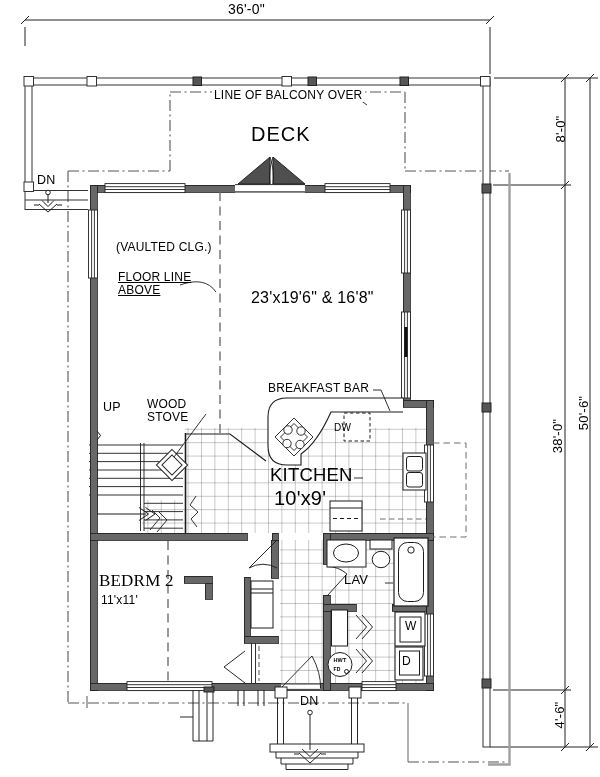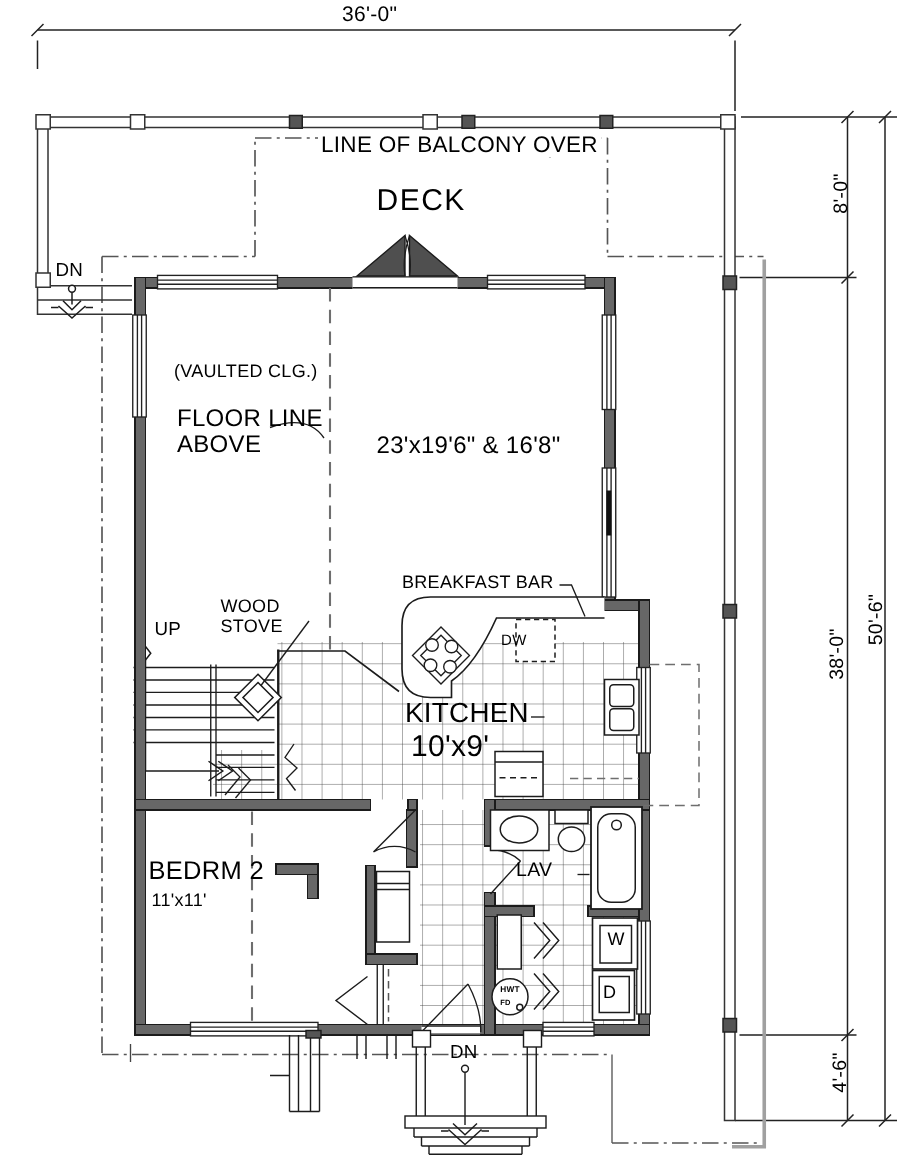--- a/index.html
+++ b/index.html
@@ -255,39 +255,39 @@
       </g>
     </g>
   </svg>
 
   <span class="lbl" style="left:228px;top:2px;font-size:14px;">36'-0"</span>
   <span class="lbl rot" style="left:531px;top:122px;width:60px;font-size:13px;">8'-0"</span>
   <span class="lbl rot" style="left:528px;top:429px;width:60px;font-size:13px;">38'-0"</span>
   <span class="lbl rot" style="left:554px;top:406px;width:60px;font-size:13px;">50'-6"</span>
   <span class="lbl rot" style="left:530px;top:708px;width:60px;font-size:13px;">4'-6"</span>
 
-  <span class="lbl bgw" style="left:212px;top:89px;font-size:15px;">LINE OF BALCONY OVER</span>
+  <span class="lbl bgw" style="left:212px;top:89px;font-size:12px;">LINE OF BALCONY OVER</span>
   <span class="lbl" style="left:251px;top:124px;font-size:20px;letter-spacing:1px;">DECK</span>
   <span class="lbl" style="left:37px;top:174px;font-size:12.5px;">DN</span>
 
   <span class="lbl" style="left:116px;top:241px;font-size:12px;">(VAULTED CLG.)</span>
-  <span class="lbl" style="left:118px;top:271px;font-size:16px;">FLOOR LINE
+  <span class="lbl" style="left:118px;top:271px;font-size:12px;text-decoration:underline;">FLOOR LINE
 ABOVE</span>
   <span class="lbl" style="left:251px;top:289px;font-size:16px;">23'x19'6" &amp; 16'8"</span>
 
   <span class="lbl" style="left:268px;top:382px;font-size:12px;">BREAKFAST BAR</span>
   <span class="lbl" style="left:147px;top:398px;font-size:12px;">WOOD
 STOVE</span>
-  <span class="lbl" style="left:103px;top:413px;font-size:12.5px;">UP</span>
+  <span class="lbl" style="left:103px;top:401px;font-size:12.5px;">UP</span>
   <span class="lbl" style="left:334px;top:423px;font-size:10px;text-align:center;">DW</span>
 
   <span class="lbl" style="left:270px;top:465px;font-size:18.5px;">KITCHEN</span>
   <span class="lbl" style="left:274px;top:488px;font-size:20px;">10'x9'</span>
 
-  <span class="lbl" style="left:99px;top:572px;font-size:17px;">BEDRM 2</span>
+  <span class="lbl" style="left:99px;top:572px;font-size:17px;font-family:Liberation Serif, serif;">BEDRM 2</span>
   <span class="lbl" style="left:101px;top:594px;font-size:12px;">11'x11'</span>
   <span class="lbl" style="left:344px;top:573px;font-size:13px;">LAV</span>
 
   <span class="lbl" style="left:405px;top:620px;font-size:12px;">W</span>
   <span class="lbl" style="left:402px;top:655px;font-size:12px;">D</span>
   <span class="lbl" style="left:329px;top:657.5px;width:22px;text-align:center;font-size:5.5px;font-weight:bold;">HWT</span>
   <span class="lbl" style="left:326px;top:666.5px;width:22px;text-align:center;font-size:5px;font-weight:bold;">FD</span>
 
   <span class="lbl" style="left:300px;top:695px;font-size:12.5px;">DN</span>
 </div>

